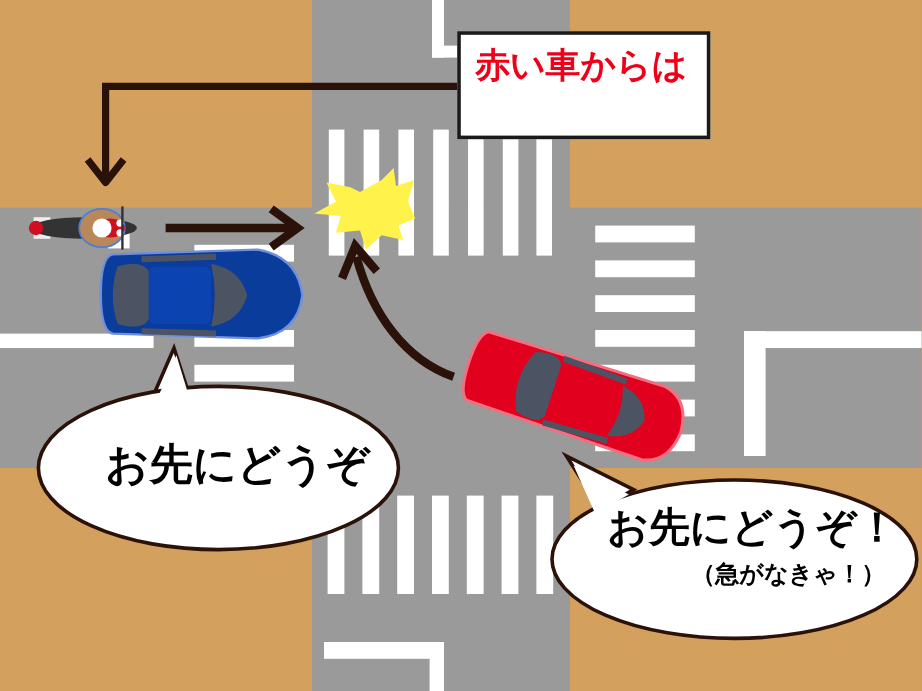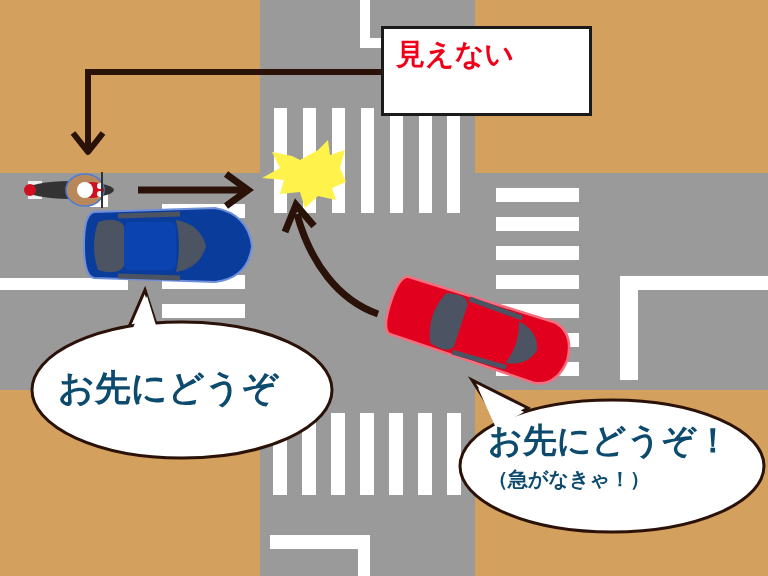--- a/index.html
+++ b/index.html
@@ -3,21 +3,21 @@
 <meta charset="utf-8">
 <style>
   html,body{margin:0;padding:0;}
   body{width:768px;height:576px;overflow:hidden;background:#D4A05E;position:relative;font-family:"DejaVu Sans",sans-serif;}
   .scene{position:absolute;left:0;top:0;width:768px;height:576px;}
   .road{position:absolute;background:#9A9A9A;}
   .stripe{position:absolute;background:#FFFFFF;}
   .overlay{position:absolute;left:0;top:0;width:768px;height:576px;pointer-events:none;}
   .label-box{position:absolute;left:381px;top:26px;width:211px;height:90px;background:#FFFFFF;border:3px solid #1A1A1A;box-sizing:border-box;padding:8px 0 0 12px;}
   .label-line{display:block;color:#F00018;font-weight:bold;font-size:29px;line-height:35px;letter-spacing:0px;white-space:nowrap;}
-  .bubble-text{position:absolute;color:#0c4a6e;font-weight:bold;white-space:nowrap;text-align:left;}
+  .bubble-text{position:absolute;color:#000000;font-weight:bold;white-space:nowrap;text-align:right;}
 </style>
 </head>
 <body>
 
 <div class="scene">
 
   <div class="road" style="left:260px;top:0;width:215px;height:576px;"></div>
   <div class="road" style="left:0;top:173px;width:768px;height:217px;"></div>
 
   <div class="stripe" style="left:360px;top:0;width:10px;height:48px;"></div>
@@ -124,18 +124,18 @@
   </g>
 
   <g>
     <path d="M472,380 L500,424 L528,408 Z" fill="#FFFFFF" stroke="#2A1208" stroke-width="3" stroke-linejoin="miter"></path>
     <ellipse cx="612" cy="466" rx="152" ry="66" fill="#FFFFFF" stroke="#2A1208" stroke-width="3"></ellipse>
     <path d="M478,388 L496,428 L524,412 Z" fill="#FFFFFF"></path>
   </g>
 </svg>
 
 <div class="label-box">
-  <span class="label-line">見えない</span>
+  <span class="label-line">赤い車からは</span>
 </div>
 
 <div class="bubble-text" style="left:58px;top:366px;width:250px;font-size:36px;line-height:44px;">お先にどうぞ</div>
 <div class="bubble-text" style="left:488px;top:420px;width:260px;font-size:34px;line-height:40px;">お先にどうぞ！</div>
 <div class="bubble-text" style="left:488px;top:464px;width:250px;font-size:20px;line-height:34px;font-family:Liberation Mono, monospace;">（急がなきゃ！）</div>
 
 </body></html>

